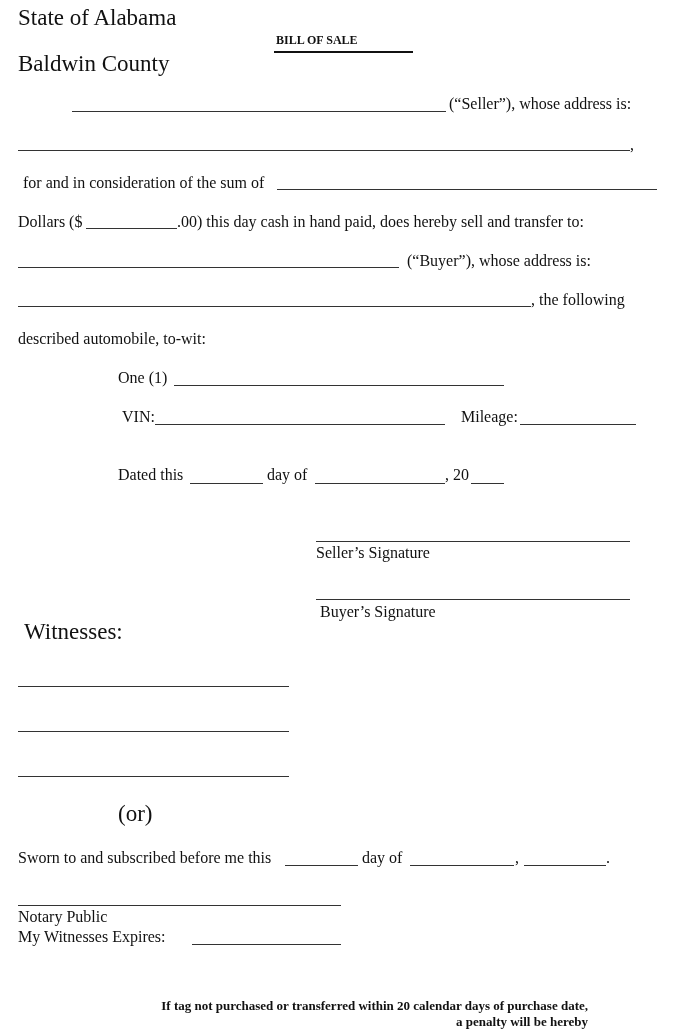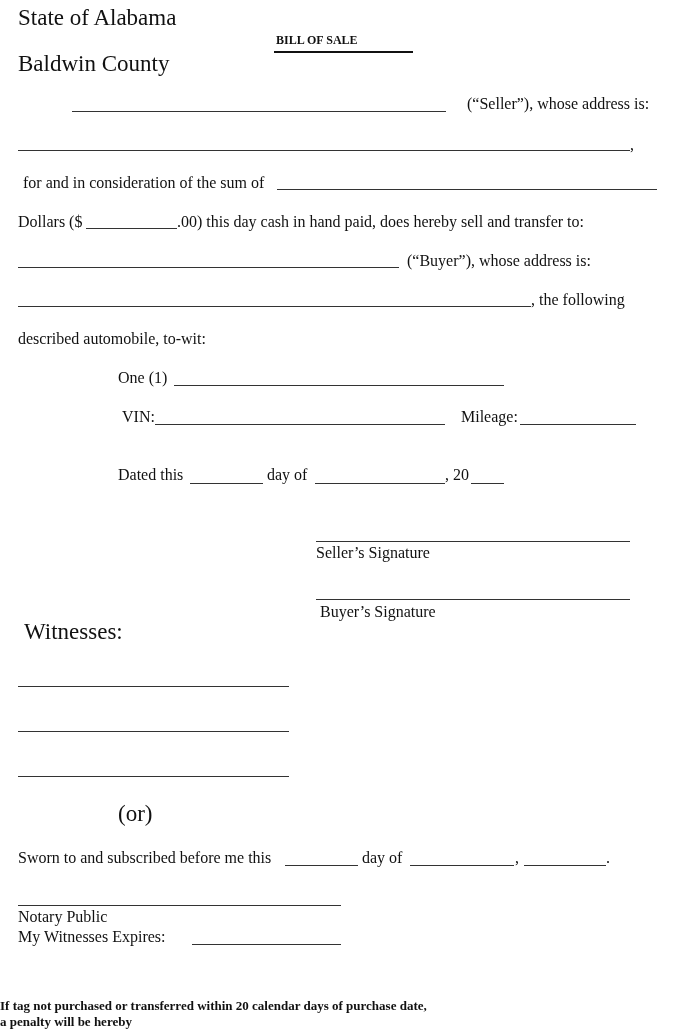--- a/index.html
+++ b/index.html
@@ -3,33 +3,33 @@
 <meta charset="utf-8">
 <style>
   html, body { margin: 0; padding: 0; background: #ffffff; }
   body { width: 700px; height: 1033px; position: relative; overflow: hidden;
          font-family: "Liberation Serif", "DejaVu Serif", serif; color: #111; }
   .t { position: absolute; font-size: 16px; line-height: 18px; white-space: nowrap; }
   .big { font-size: 23px; line-height: 20px; }
   .line { position: absolute; height: 0; border-top: 1.2px solid #333; }
   .title { position: absolute; left: 276px; top: 30px; font-size: 12px; font-weight: bold; line-height: 20px; }
   .title-ul { position: absolute; left: 274px; top: 51px; width: 139px; border-top: 2px solid #111; }
-  .footer { position: absolute; left: 0; width: 588px; text-align: left; font-size: 13px;
+  .footer { position: absolute; left: 0; width: 588px; text-align: right; font-size: 13px;
             font-weight: bold; line-height: 16px; }
 </style>
 </head>
 <body>
 
 <div class="t big" style="left:18px;top:8px;">State of Alabama</div>
 <div class="title">BILL OF SALE</div>
 <div class="title-ul"></div>
 <div class="t big" style="left:18px;top:54px;">Baldwin County</div>
 
 <div class="line" style="left:72px;top:111px;width:374px;"></div>
-<div class="t" style="left:467px;top:95px;">(“Seller”), whose address is:</div>
+<div class="t" style="left:449px;top:95px;">(“Seller”), whose address is:</div>
 <div class="line" style="left:18px;top:150px;width:612px;"></div>
 <div class="t" style="left:630px;top:136px;">,</div>
 
 <div class="t" style="left:23px;top:174px;">for and in consideration of the sum of</div>
 <div class="line" style="left:277px;top:189px;width:380px;"></div>
 <div class="t" style="left:18px;top:213px;">Dollars ($</div>
 <div class="line" style="left:86px;top:228px;width:91px;"></div>
 <div class="t" style="left:177px;top:213px;">.00) this day cash in hand paid, does hereby sell and transfer to:</div>
 
 <div class="line" style="left:18px;top:267px;width:381px;"></div>

